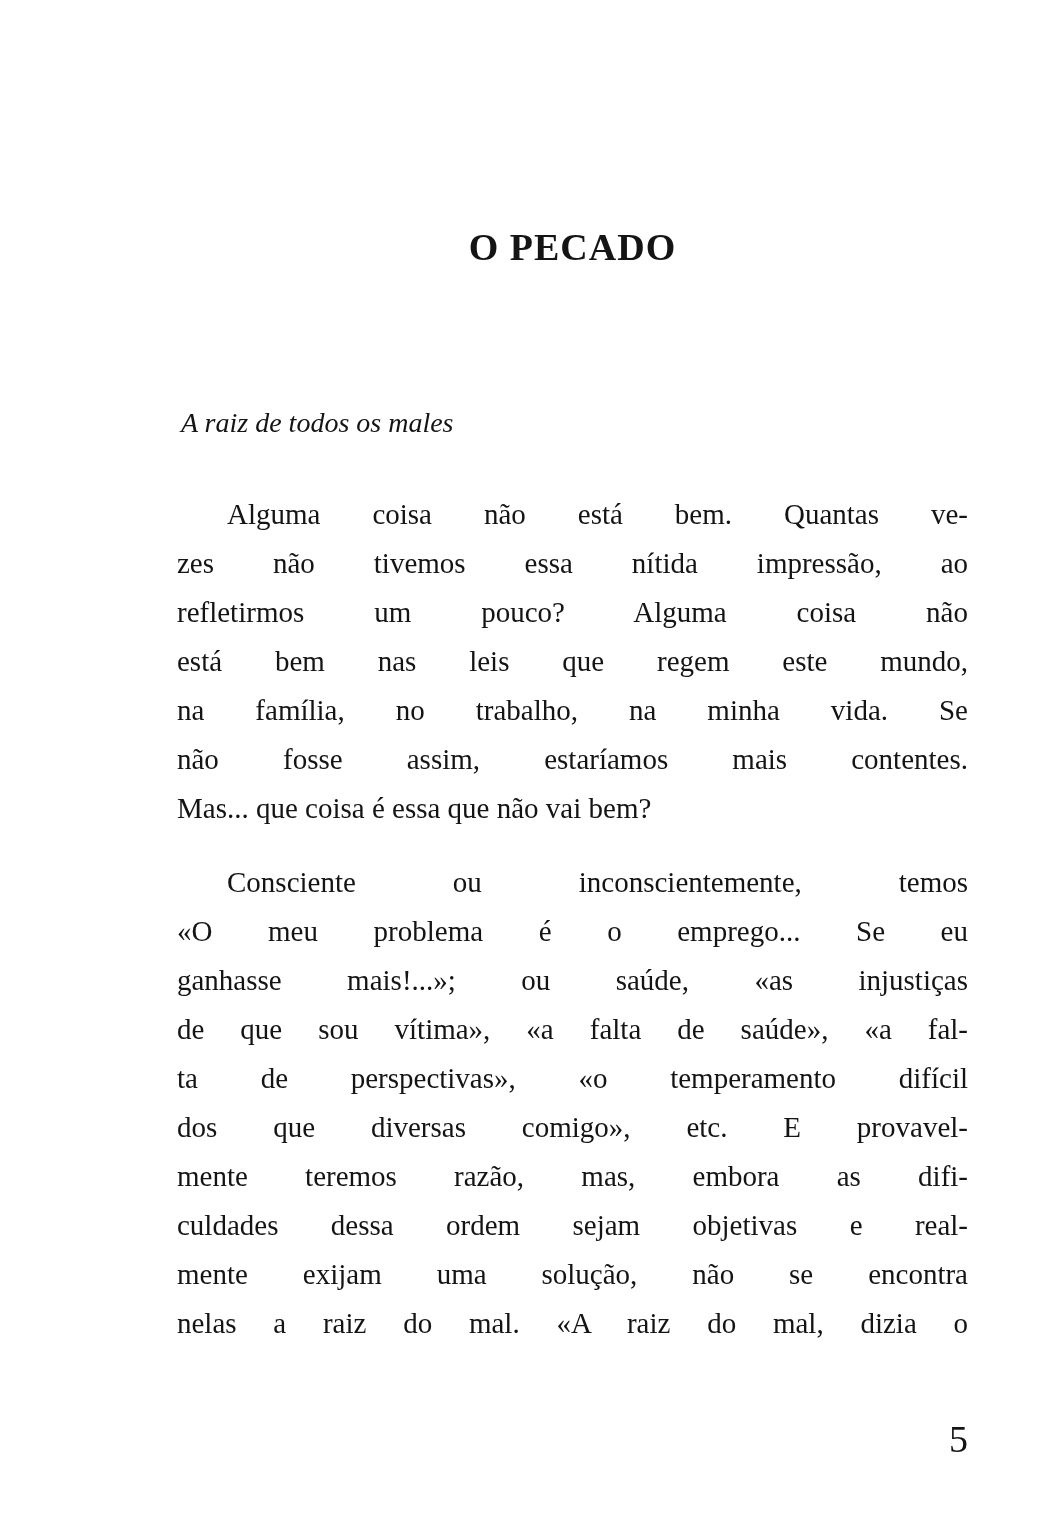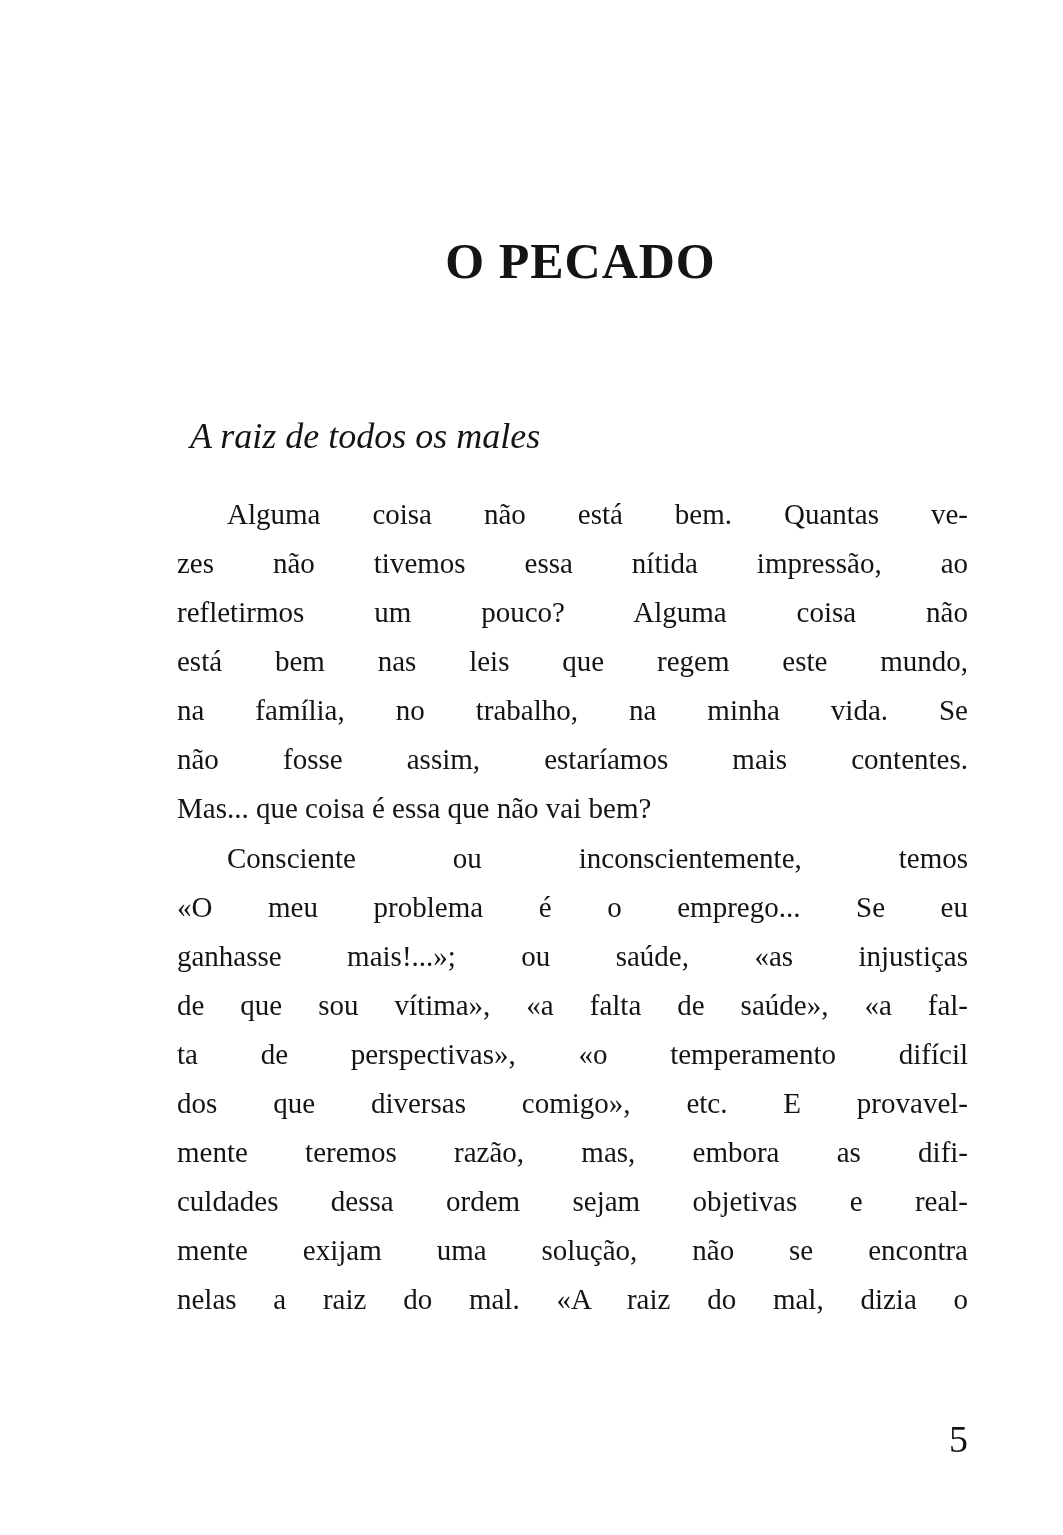--- a/index.html
+++ b/index.html
@@ -20,48 +20,48 @@
     left: 177px;
     top: 0;
     width: 791px;
     height: 1535px;
   }
   .chapter-title {
     position: absolute;
     top: 228px;
     left: 0;
     width: 100%;
-    margin: 8px;
+    margin: 0;
     text-align: center;
     font-weight: bold;
-    font-size: 50px;
+    font-size: 38px;
     line-height: 1;
     letter-spacing: 1px;
   }
   .section-subtitle {
     position: absolute;
     top: 405px;
     left: 0;
     width: 100%;
-    margin: 13px;
+    margin: 4px;
     font-style: italic;
     font-weight: normal;
-    font-size: 36px;
+    font-size: 28px;
     line-height: 1;
   }
   .body-text {
     position: absolute;
     top: 490px;
     left: 0;
     width: 100%;
     font-size: 29px;
     line-height: 49px;
   }
   .paragraph + .paragraph {
-    margin-top: 1px;
+    margin-top: 25px;
   }
   .line {
     text-align: justify;
     text-align-last: justify;
     white-space: nowrap;
   }
   .line.first-line {
     text-indent: 50px;
   }
   .line.final-line {

